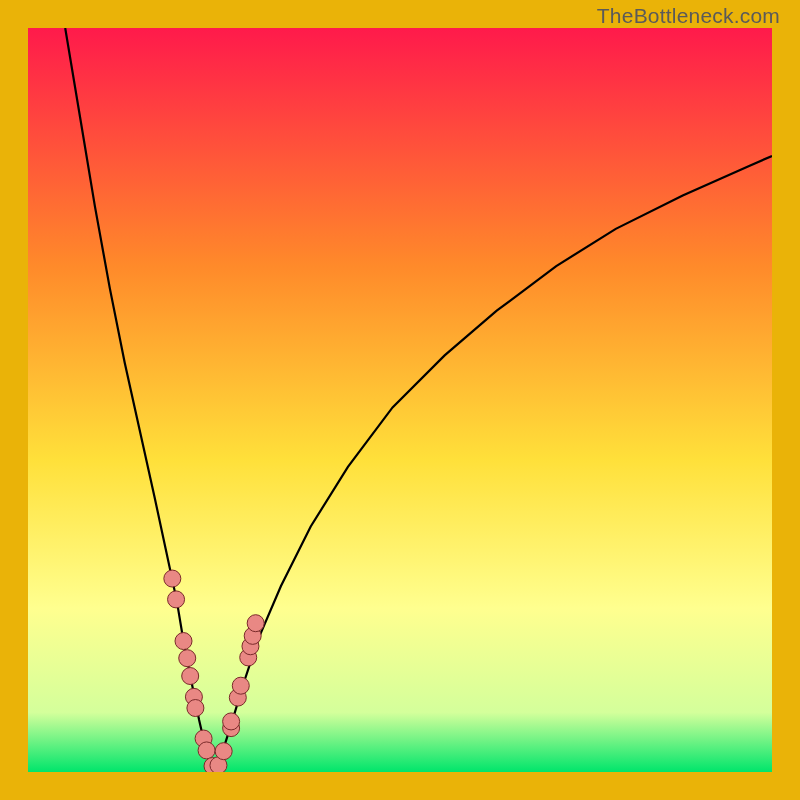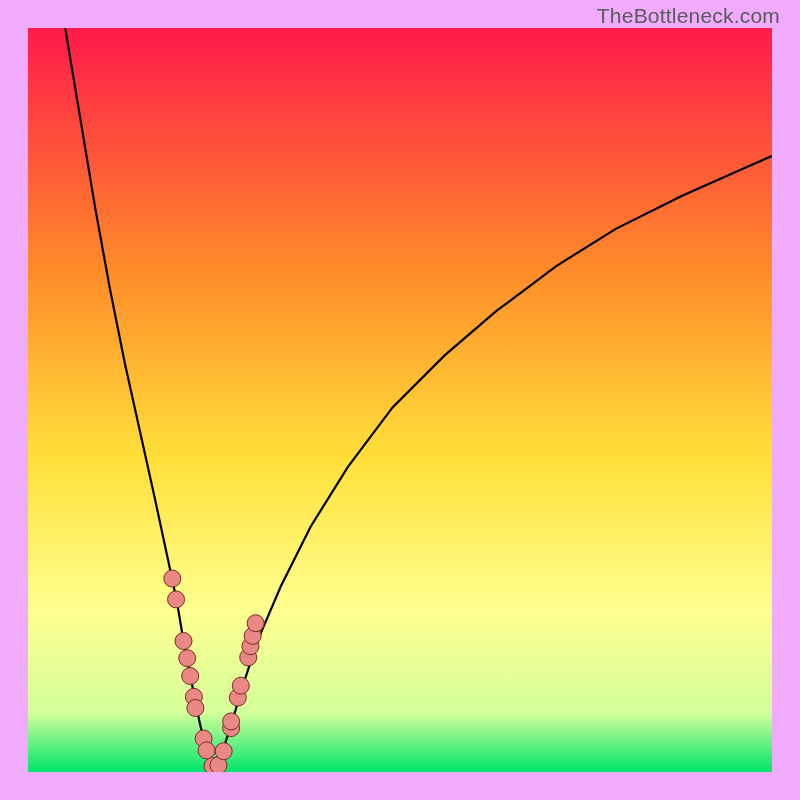--- a/index.html
+++ b/index.html
@@ -9,21 +9,21 @@
     height: 800px;
     overflow: hidden;
     background: #000;
     font-family: Arial, Helvetica, sans-serif;
   }
   .frame {
     position: absolute;
     top: 0; left: 0;
     width: 800px;
     height: 800px;
-    background: #f0abfc;
+    background: #eab308;
   }
   .plot-area {
     position: absolute;
     top: 28px;
     left: 28px;
     width: 744px;
     height: 744px;
   }
   .watermark {
     position: absolute;

